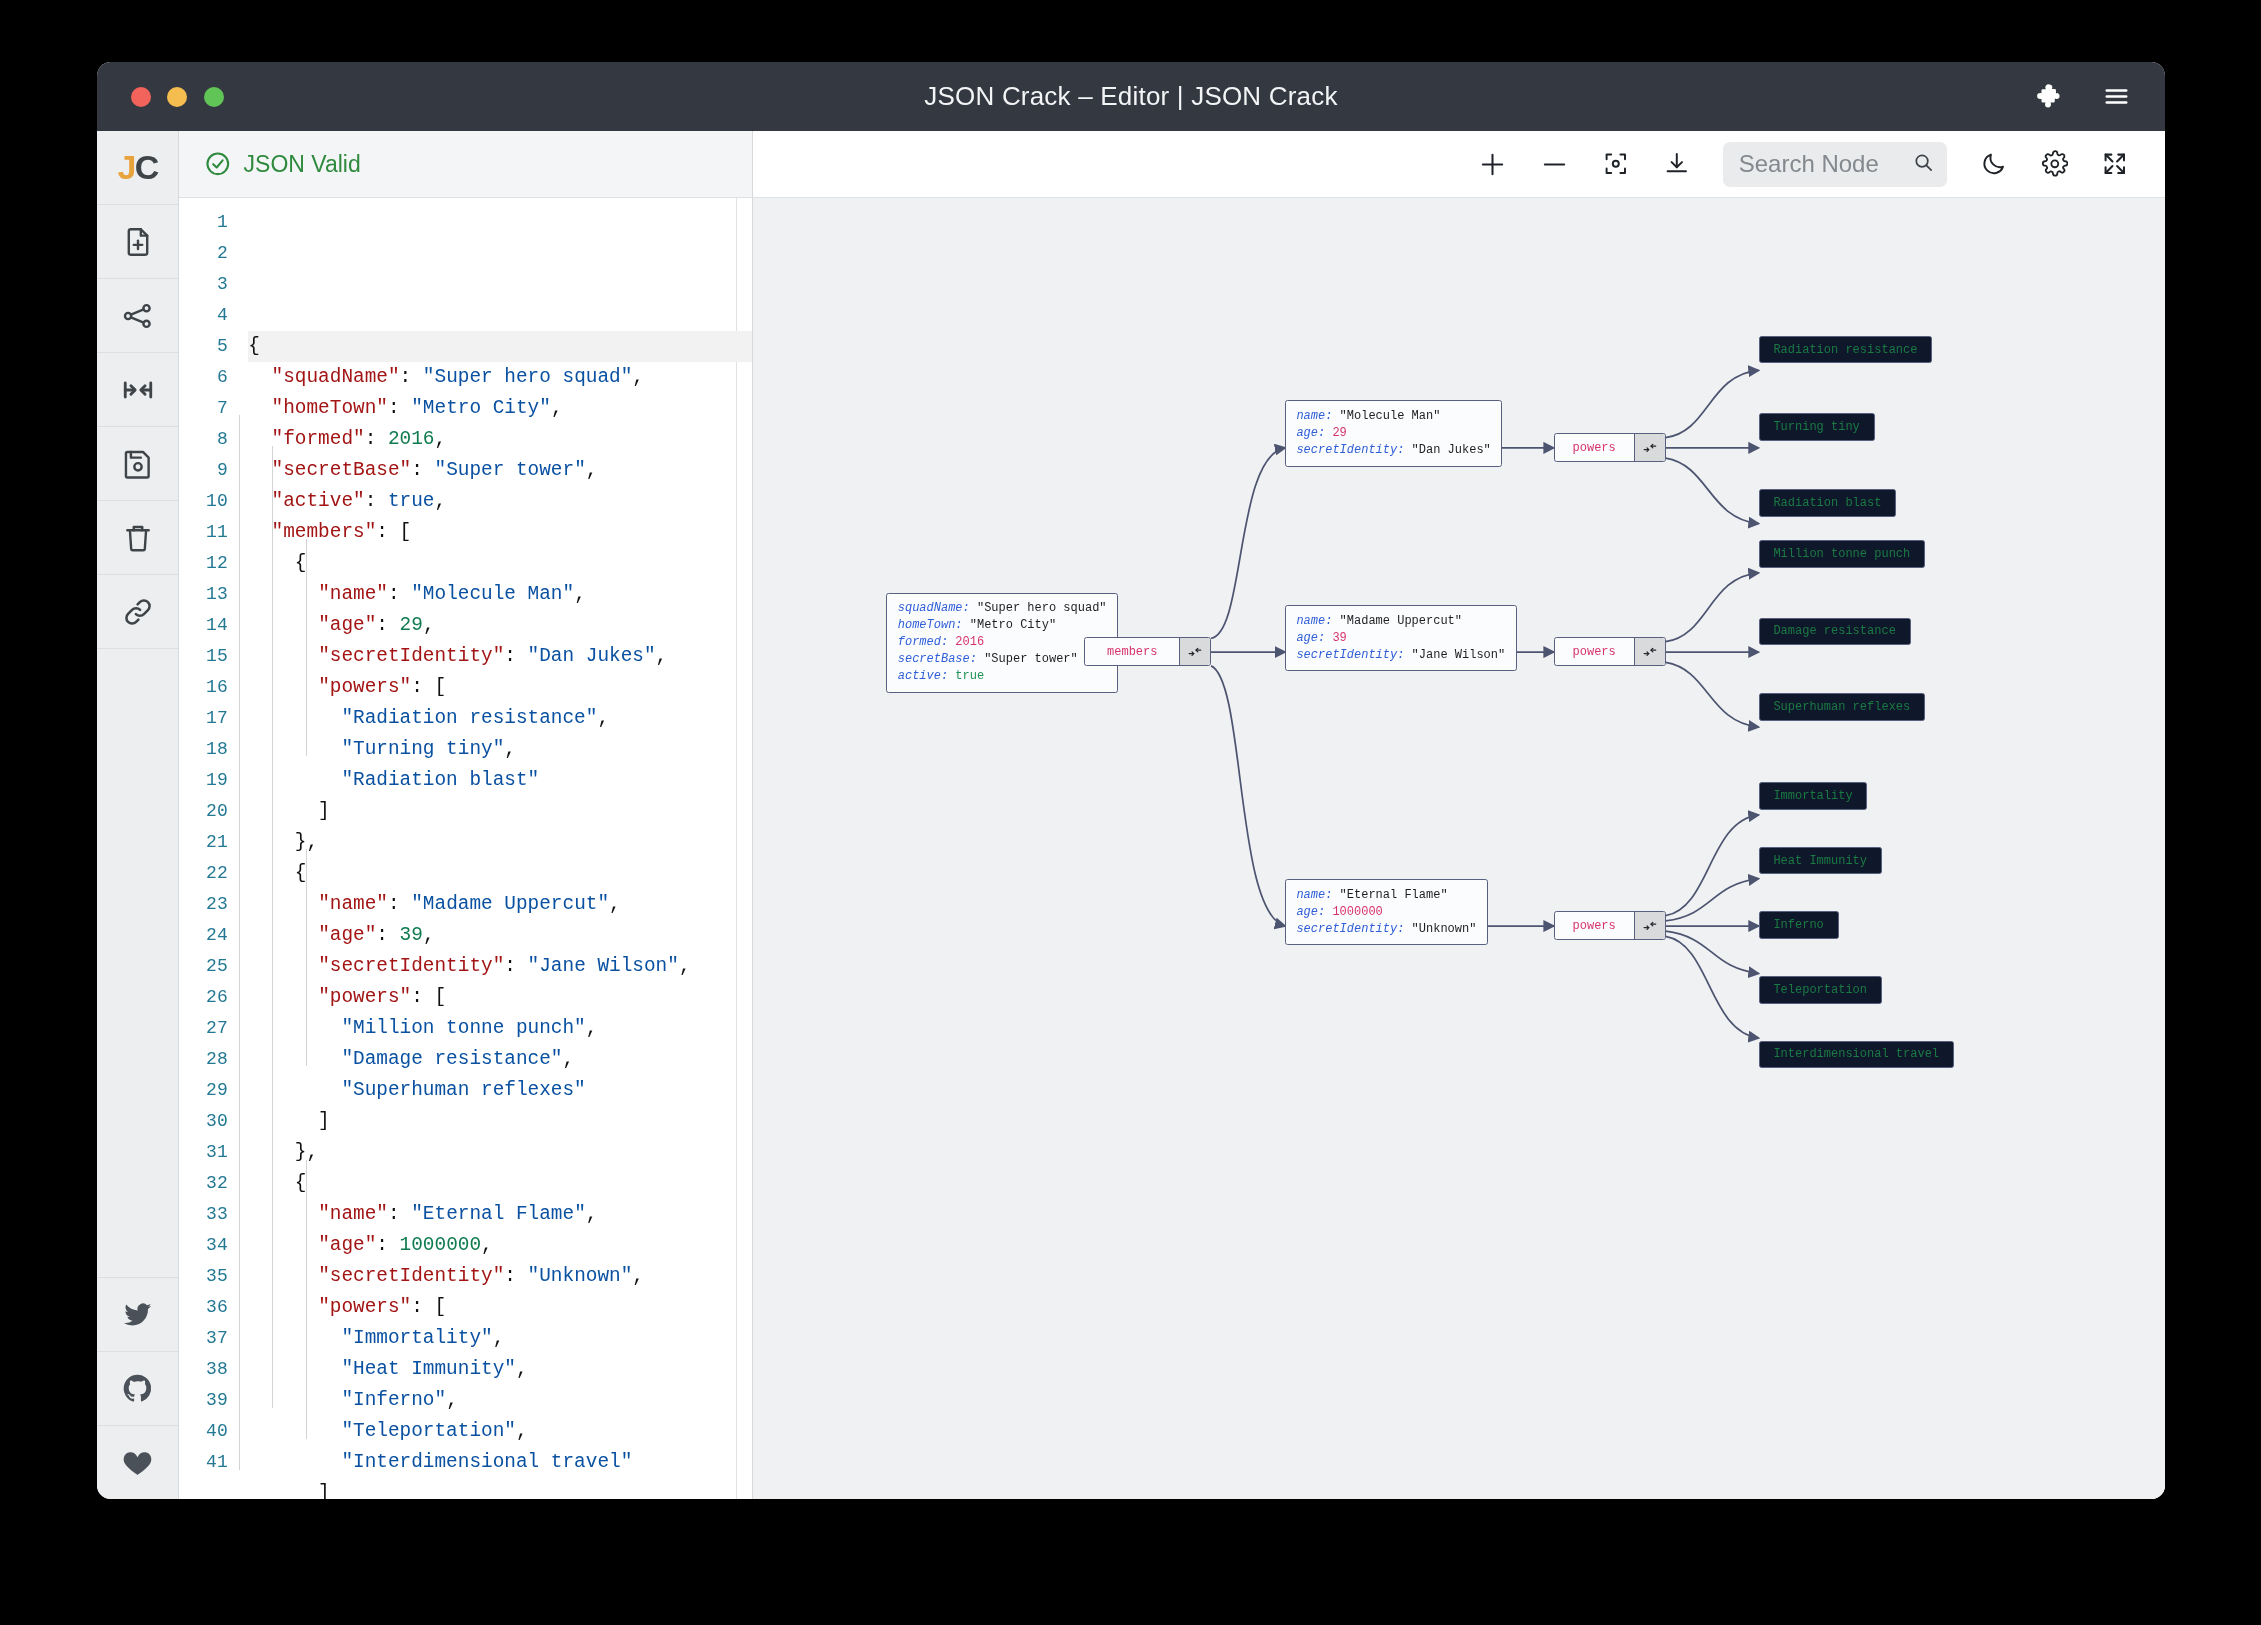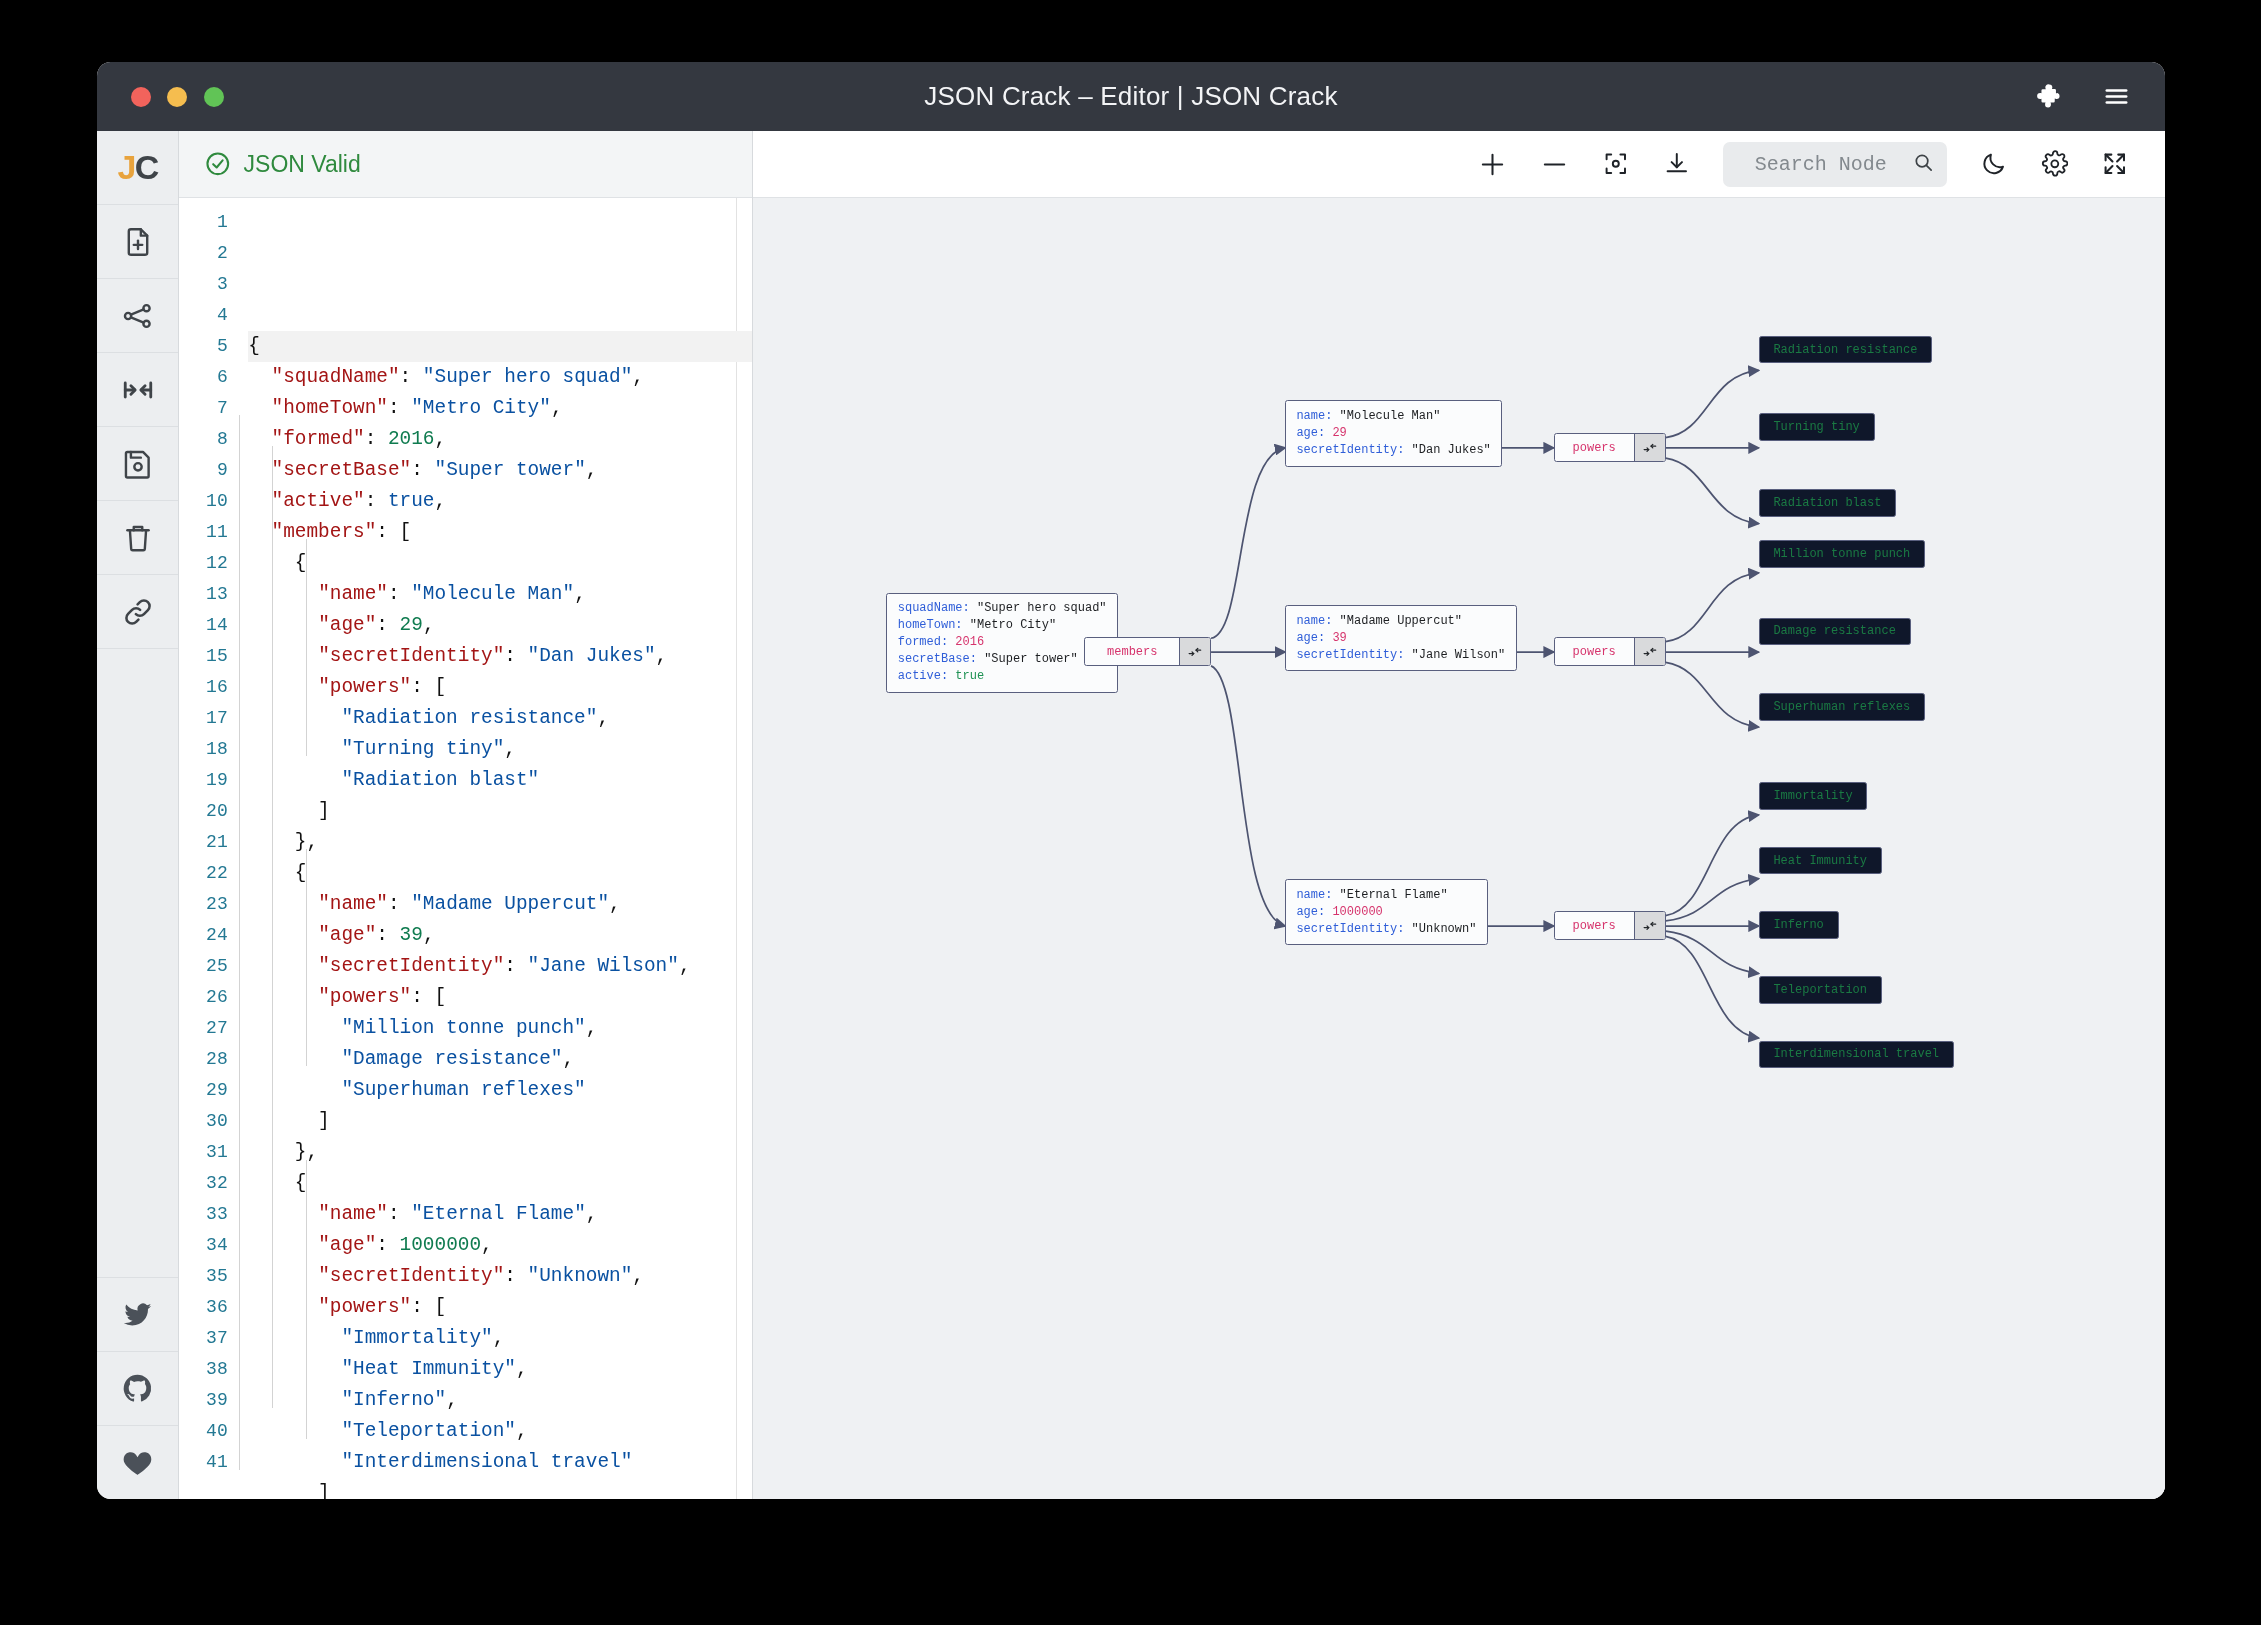--- a/index.html
+++ b/index.html
@@ -170,25 +170,24 @@
     display: flex; align-items: center;
     background: #e9ebed;
     border-radius: 6.9px;
     height: 45px;
     width: 224px;
     padding: 0 12px 0 15.5px;
     gap: 8.6px;
   }
   .search-box input {
     border: none; outline: none; background: transparent;
-    font-family: Liberation Mono, monospace;
-    font-size: 20px;
+    font-family: Liberation Sans, sans-serif;
+    font-size: 24px;
     color: #3d4246;
     width: 100%;
-    margin-left: 16px;
   }
   .search-box input::placeholder { color: #83898e; }
 
   .canvas {
     position: relative;
     flex: 1 1 auto;
     background: #eff1f3;
     overflow: hidden;
   }
   .canvas svg.edges { position: absolute; inset: 0; width: 100%; height: 100%; }
@@ -198,21 +197,21 @@
     background: #fbfcfd;
     border: 1.3px solid #595f7e;
     border-radius: 2.6px;
     font-family: "Liberation Mono", monospace;
     font-size: 12px;
     line-height: 17px;
     padding: 6.9px 10.3px;
     white-space: nowrap;
     color: #1c1e21;
   }
-  .node .key { color: #2f5ed8; }
+  .node .key { color: #2f5ed8; font-style: italic; }
   .node .str { color: #1c1e21; }
   .node .num { color: #d6336c; }
   .node .bool { color: #1f9254; }
 
   .leaf {
     position: absolute;
     background: #0f172a;
     border: 1.3px solid #595f7e;
     border-radius: 2.6px;
     font-family: "Liberation Mono", monospace;

